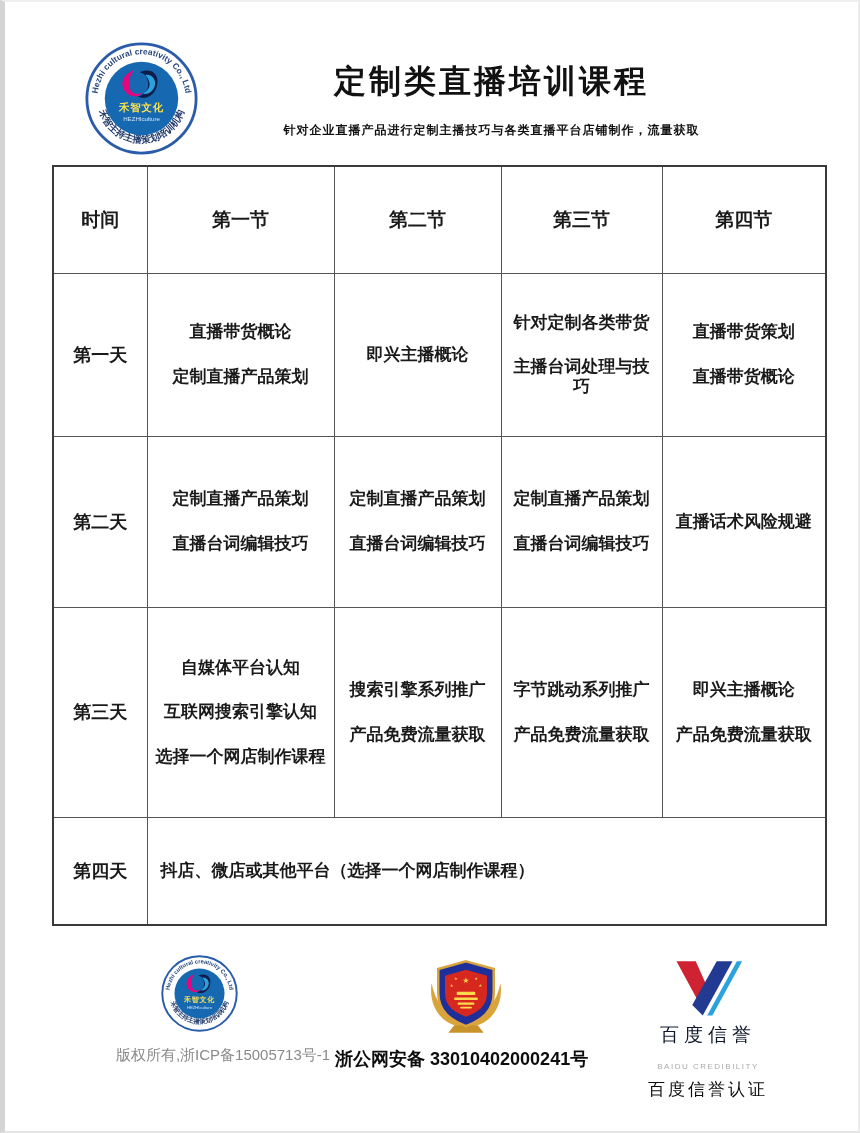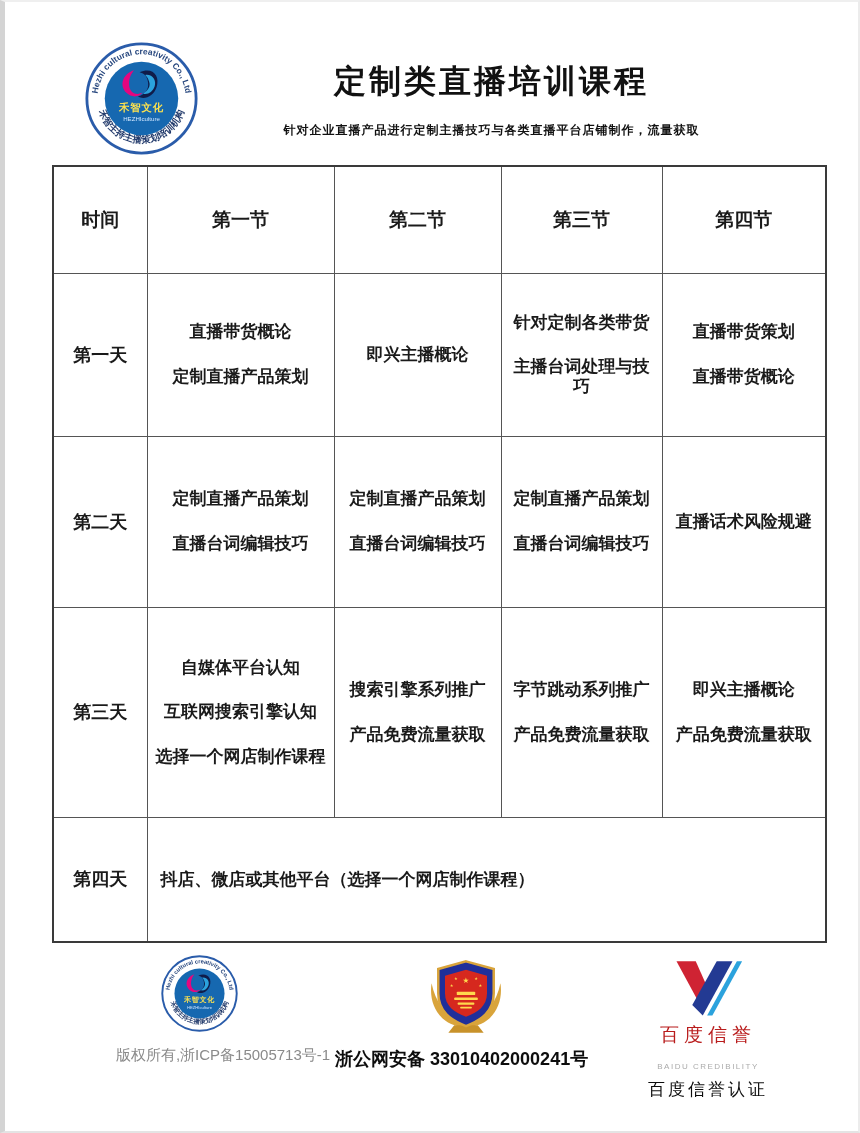--- a/index.html
+++ b/index.html
@@ -17,37 +17,37 @@
   
   .course-table { position:absolute; left:47px; top:163px; width:773px;
                   border-collapse:collapse; table-layout:fixed;
                   border:2px solid #3a3a3a; }
   .course-table th, .course-table td { border:1px solid #555; text-align:center;
                   vertical-align:middle; font-weight:700; padding:4px;margin-left:48px; }
   .course-table th { font-size:19px; height:107px; }
   .col-time { width:94px; }  .col-s1 { width:187px; }
   .col-s2 { width:167px; }   .col-s3 { width:161px; }  .col-s4 { width:164px; }
   .row-d1 td { height:163px; } .row-d2 td { height:171px; }
-  .row-d3 td { height:210px; } .row-d4 td { height:125px; }
+  .row-d3 td { height:210px; } .row-d4 td { height:108px; }
   .day-cell { font-size:18px; }
   .cell { font-size:17px; }
   .line { display:block; line-height:1.15; }
   .line + .line { margin-top:25px; }
   .merged-cell { text-align:left !important; padding-left:13px !important; font-size:17px;border-radius:19px; }
 
   
   .footer-logo  { position:absolute; left:156px; top:953px; width:77px; height:77px; }
   .icp-text     { position:absolute; left:88px;  top:1044px; width:260px; text-align:center;
                   color:#8a8a8a; font-size:15px; }
   .police-badge { position:absolute; left:419px; top:950px; width:84px; height:86px; }
   .police-text  { position:absolute; left:330px; top:1045px; width:270px; 
                   color:#0d0d0d; font-size:18px; font-weight:700; }
   .baidu-block  { position:absolute; left:628px; top:958px; width:150px; text-align:center; }
   .baidu-v      { width:70px; height:60px; display:block; margin:0 auto; }
-  .baidu-cn     { font-size:19px; color:#b91c1c; letter-spacing:5px; margin-top:2px; }
+  .baidu-cn     { font-size:19px; color:#0f172a; letter-spacing:5px; margin-top:2px; }
   .baidu-en     { font-size:8px; color:#ababab; letter-spacing:1.5px; margin-top:14px; }
   .baidu-cert   { font-size:17px; color:#0d0d0d; font-weight:400; letter-spacing:3px; margin-top:7px; }
 </style>
 </head>
 <body>
 
 <svg class="header-logo" viewBox="0 0 120 120">
   <defs>
     <path id="arcTop1" d="M 13,60 A 47,47 0 0 1 107,60"></path>
     <path id="arcBot1" d="M 13,60 A 47,47 0 0 0 107,60"></path>

